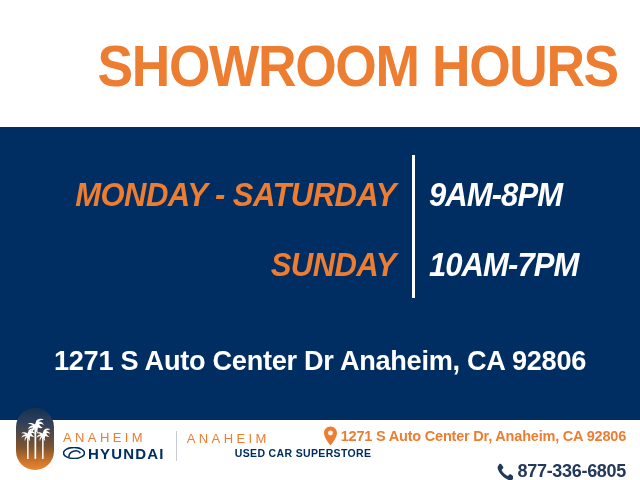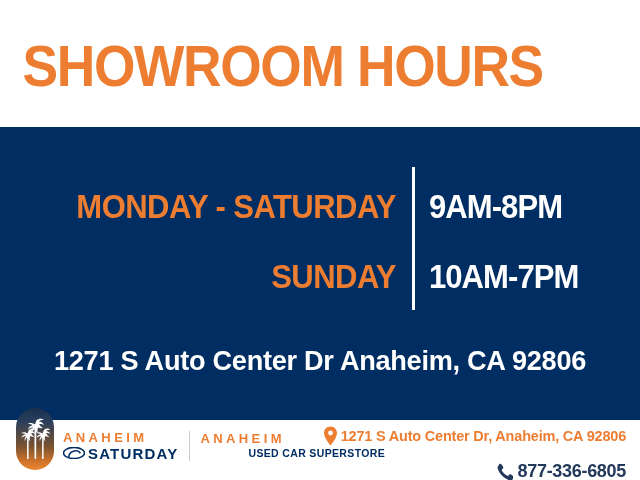--- a/index.html
+++ b/index.html
@@ -17,21 +17,21 @@
 
   
   .header {
     position: absolute;
     left: 0; top: 0;
     width: 640px;
     height: 127px;
     background: #ffffff;
     display: flex;
     align-items: center;
-    justify-content: flex-start;
+    justify-content: flex-end;
   }
   .header-title {
     color: #ED7D31;
     font-size: 58px;
     line-height: 1;
     font-weight: bold;
     letter-spacing: -1.5px;
     transform: scaleX(0.92);
     white-space: nowrap;
     margin-top: 4px;
@@ -43,23 +43,24 @@
     left: 0; top: 127px;
     width: 640px;
     height: 293px;
     background: #002D62;
   }
 
   
   .hours {
     position: absolute;
     left: 0;
-    top: 30px;
+    top: 18px;
     width: 640px;
     height: 175px;
+    font-style: italic;
   }
   .hours-divider {
     position: absolute;
     left: 412px;
     top: 10px;
     width: 3px;
     height: 143px;
     background: #ffffff;
   }
   .hours-row {
@@ -144,21 +145,21 @@
   .hyundai-lockup {
     margin-left: 9px;
     display: flex;
     flex-direction: column;
     justify-content: center;
     padding-top: 14px;
   }
   .brand-anaheim {
     color: #ED7D31;
     font-size: 13px;
-    font-weight: bold;
+    font-weight: normal;
     letter-spacing: 3.4px;
     line-height: 1.05;
   }
   .hyundai-row {
     display: flex;
     align-items: center;
     margin-top: 1px;
   }
   .hyundai-oval { flex: none; display:block; }
   .brand-hyundai {
@@ -270,21 +271,21 @@
       </svg>
     </div>
 
     <div class="hyundai-lockup">
       <div class="brand-anaheim">ANAHEIM</div>
       <div class="hyundai-row">
         <svg class="hyundai-oval" width="22" height="12" viewBox="0 0 22 12" aria-hidden="true">
           <ellipse cx="11" cy="6" rx="10.5" ry="5.6" fill="none" stroke="#002D62" stroke-width="1.5"></ellipse>
           <path d="M5 8.2c0.6-2.4 2.9-4 6-4 3.1 0 5.4 1.6 6 4" fill="none" stroke="#002D62" stroke-width="1.5" transform="rotate(-18 11 6)"></path>
         </svg>
-        <span class="brand-hyundai">SATURDAY</span>
+        <span class="brand-hyundai">HYUNDAI</span>
       </div>
     </div>
 
     <div class="brand-divider"></div>
 
     <div class="superstore-lockup">
       <div class="brand-anaheim">ANAHEIM</div>
       <div class="brand-superstore">USED CAR SUPERSTORE</div>
     </div>
   </div>

